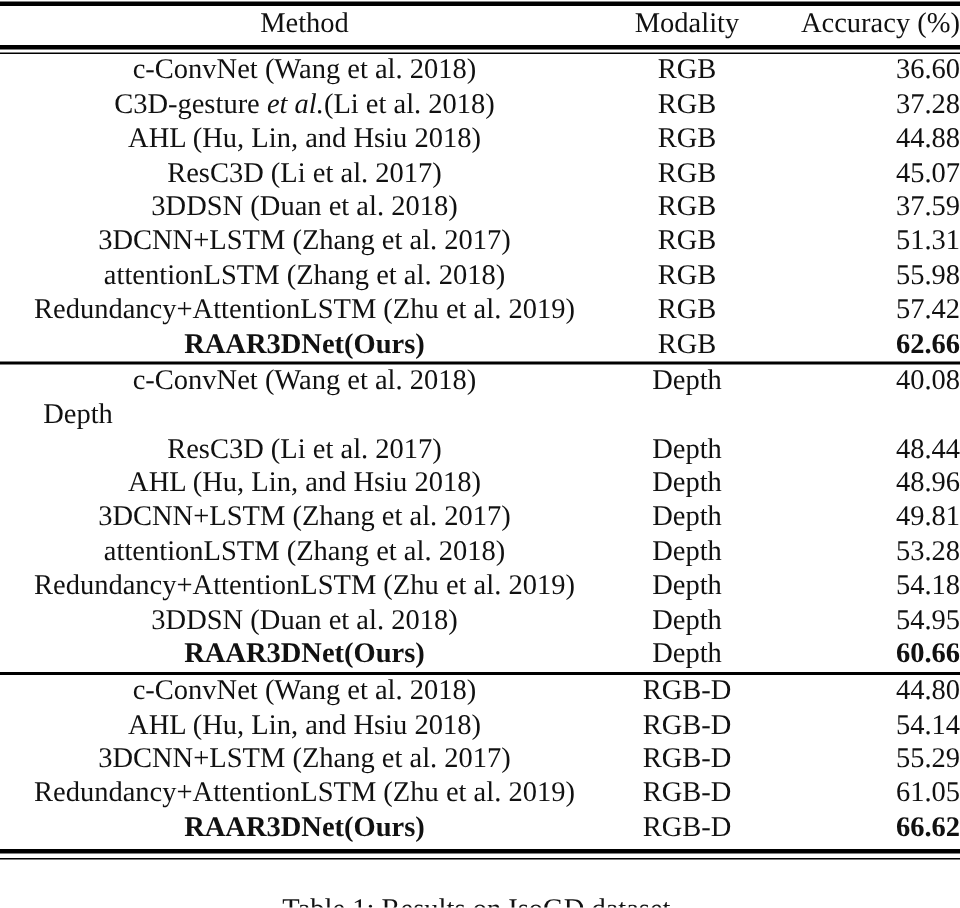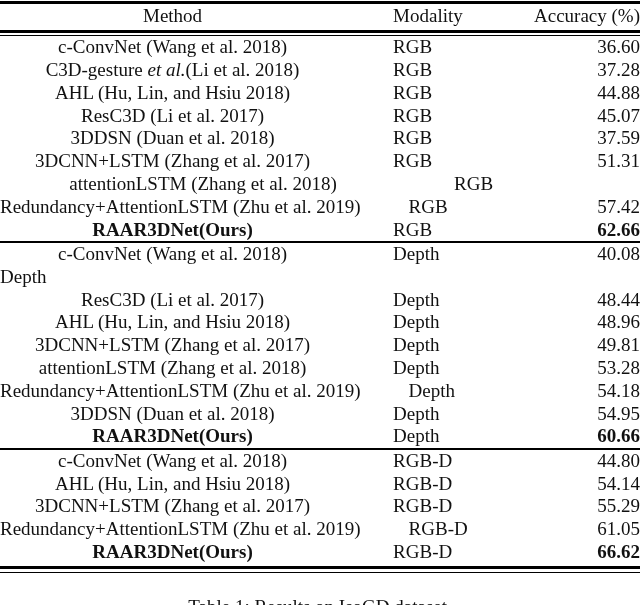--- a/index.html
+++ b/index.html
@@ -36,28 +36,27 @@
   .pad-bottom     { height: 2.2px; }
 
   
   .row {
     display: flex;
     align-items: center;
     height: 22.8px;
     font-size: 19px;
     line-height: 22.8px;
     white-space: nowrap;
-    gap: 48px;
   }
   .header-row {
     height: 26.5px;
     font-size: 19px;
   }
   .col-method   { width: 406px; text-align: center; }
-  .col-modality { width: 104px; text-align: left; }
+  .col-modality { width: 104px; text-align: center; }
   .col-accuracy { width: 130px; text-align: right; }
   .bold { font-weight: bold; }
   em { font-style: italic; margin-top: 34px; }
 
   
   .caption {
     margin-top: 23px;
     text-align: center;
     font-size: 19px;
     line-height: 22px;
@@ -110,20 +109,21 @@
     <div class="col-accuracy">37.59</div>
   </div>
       <div class="row">
     <div class="col-method">3DCNN+LSTM (Zhang et al. 2017)</div>
     <div class="col-modality">RGB</div>
     <div class="col-accuracy">51.31</div>
   </div>
       <div class="row">
     <div class="col-method">attentionLSTM (Zhang et al. 2018)</div>
     <div class="col-modality">RGB</div>
+    <div class="col-accuracy">55.98</div>
   </div>
       <div class="row">
     <div class="col-method">Redundancy+AttentionLSTM (Zhu et al. 2019)</div>
     <div class="col-modality">RGB</div>
     <div class="col-accuracy">57.42</div>
   </div>
       <div class="row">
     <div class="col-method bold">RAAR3DNet(Ours)</div>
     <div class="col-modality">RGB</div>
     <div class="col-accuracy bold">62.66</div>

